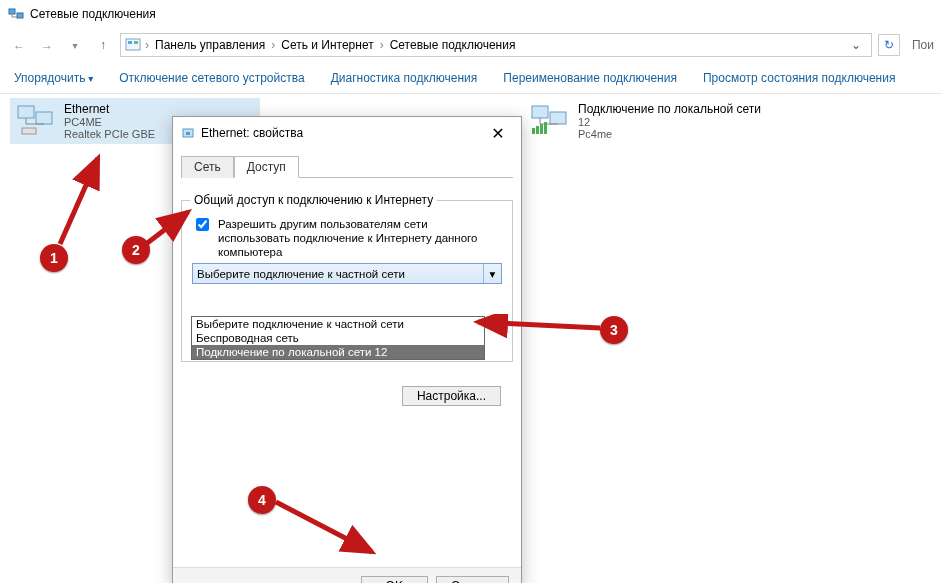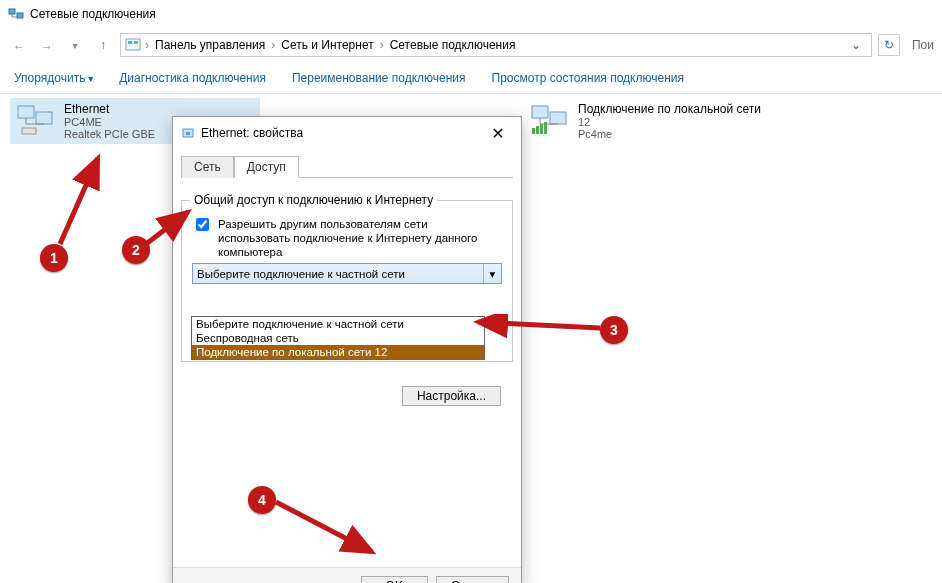--- a/index.html
+++ b/index.html
@@ -170,21 +170,21 @@
     width: 294px;
     border: 1px solid #666;
     background: #fff;
     z-index: 5;
   }
   .combo-list .opt {
     padding: 1px 4px;
     font-size: 11.5px;
   }
   .combo-list .opt.hl {
-    background: #a16207; color: #fff;
+    background: #737373; color: #fff;
   }
   .btn {
     border: 1px solid #adadad;
     background: #efefef;
     padding: 2px 14px;
     font-size: 12px;
   }
   .settings-btn {
     position: absolute;
     right: 20px;
@@ -247,20 +247,21 @@
     <span class="sep">›</span>
     <span class="crumb">Сетевые подключения</span>
     <span class="caret">⌄</span>
   </div>
   <span class="refresh">↻</span>
   <span class="search-trunc">Пои</span>
 </div>
 
 <div class="toolbar">
   <span class="tool caret">Упорядочить</span>
+  <span class="tool">Отключение сетевого устройства</span>
   <span class="tool">Диагностика подключения</span>
   <span class="tool">Переименование подключения</span>
   <span class="tool">Просмотр состояния подключения</span>
 </div>
 
 <div class="content">
   <div class="netitem selected" style="left:10px; top:4px;">
     <svg class="neticon" viewBox="0 0 40 36">
       <rect x="2" y="4" width="16" height="12" fill="#cfe6f7" stroke="#6a9bc4"></rect>
       <rect x="20" y="10" width="16" height="12" fill="#cfe6f7" stroke="#6a9bc4"></rect>

